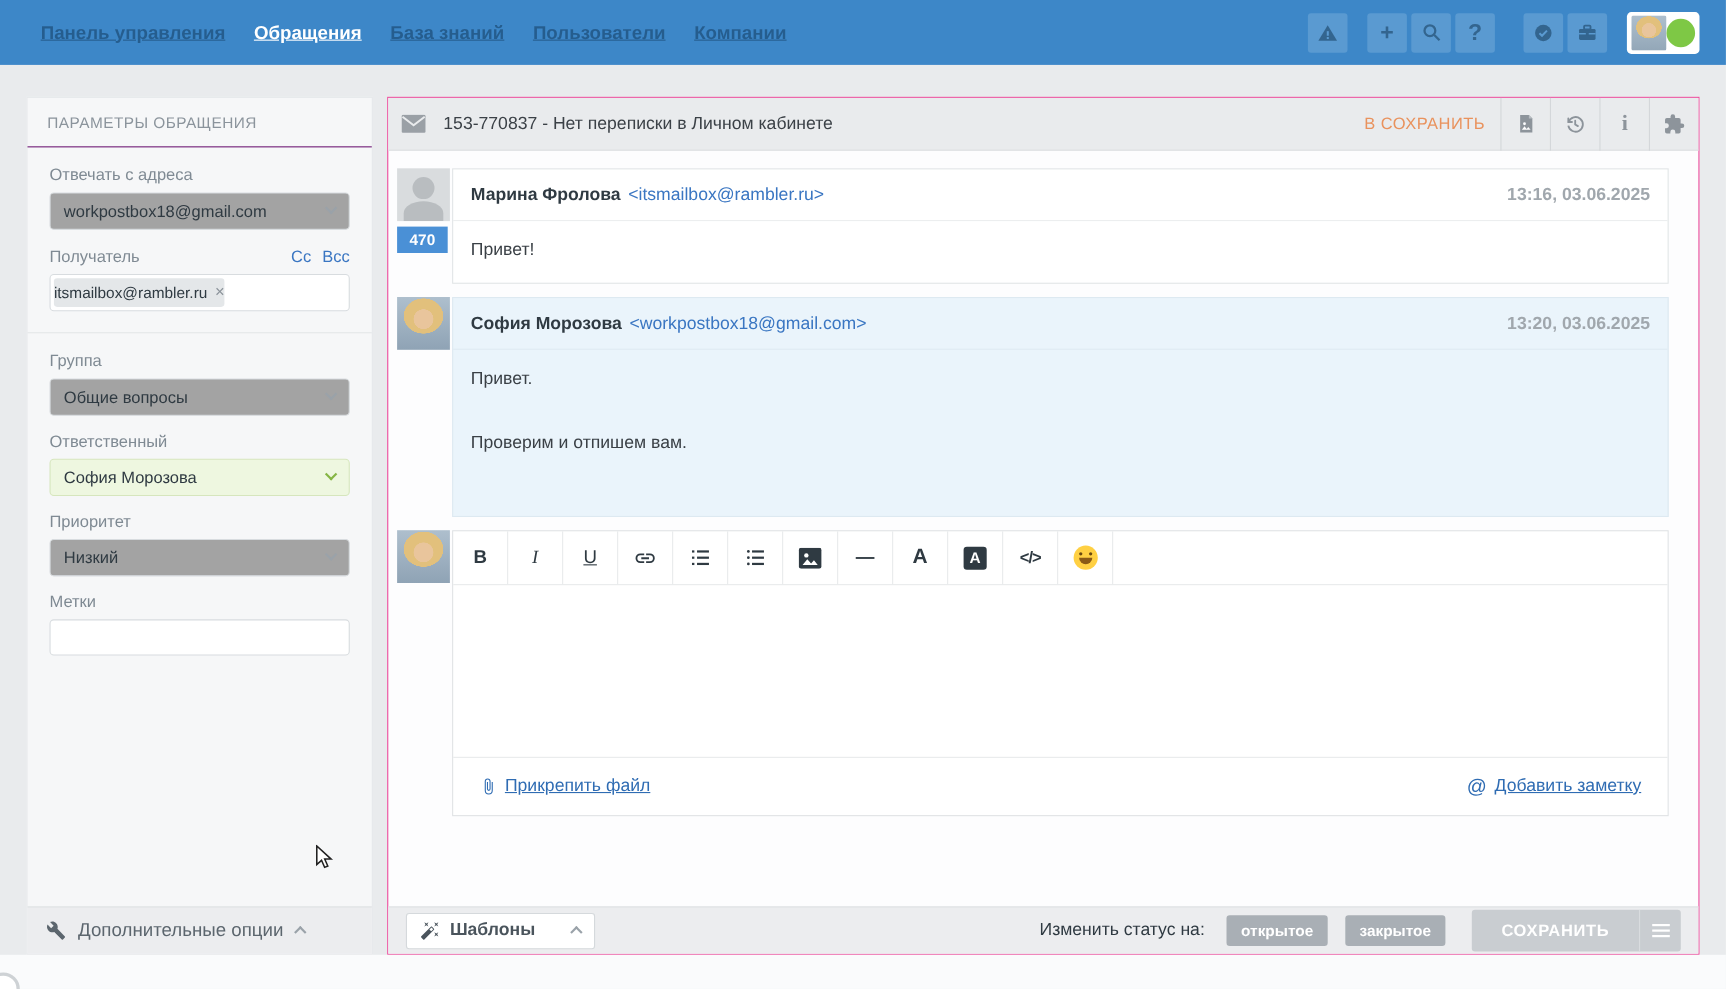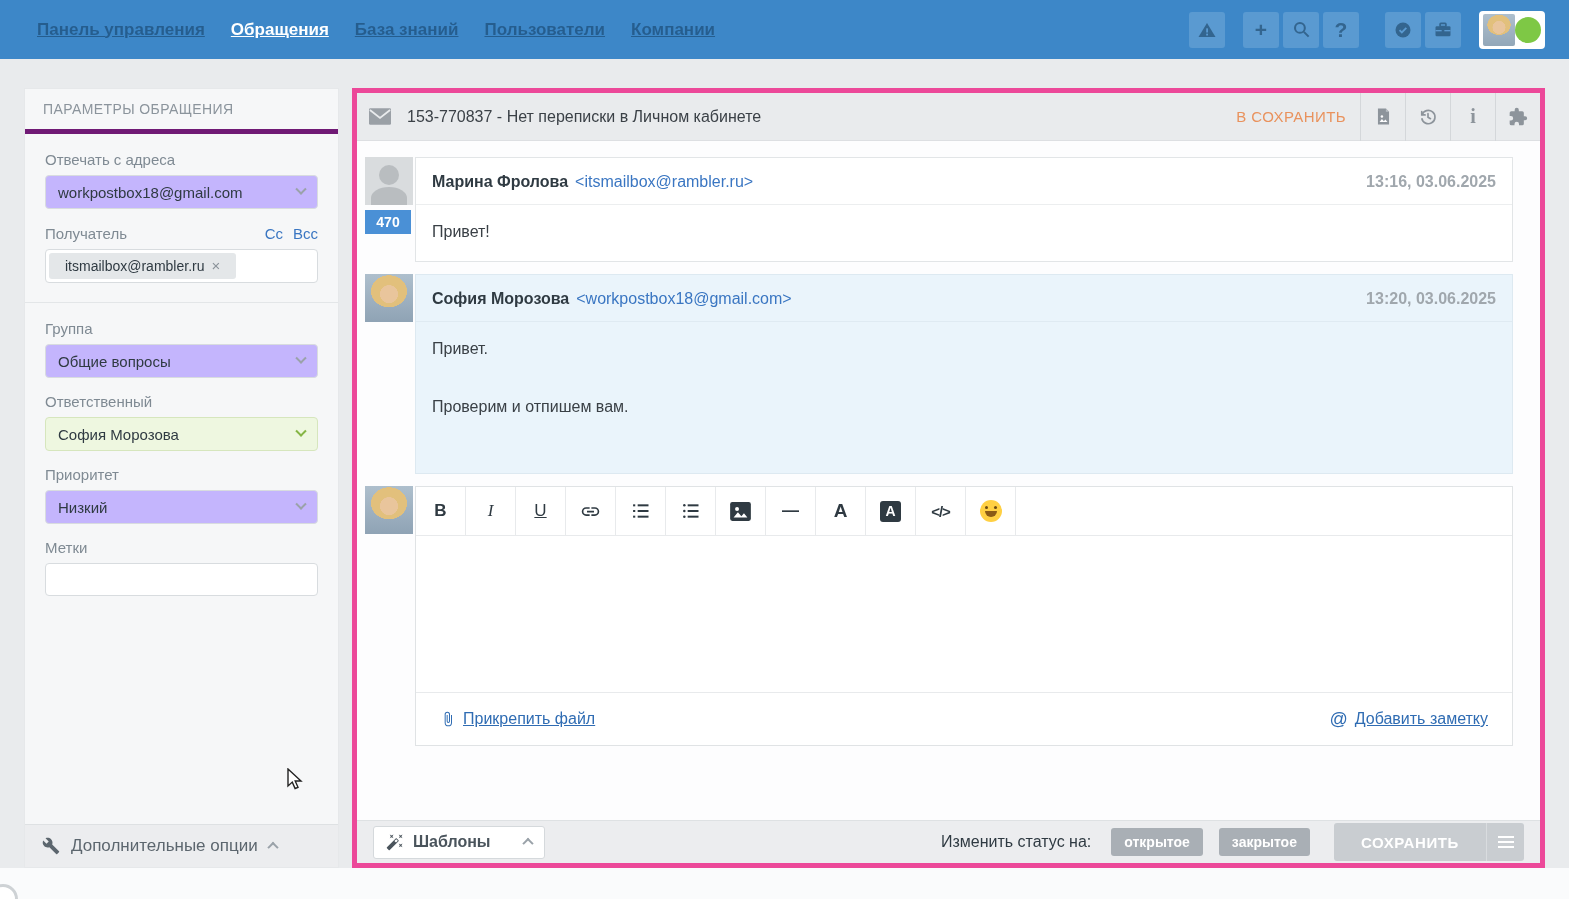--- a/index.html
+++ b/index.html
@@ -18,37 +18,37 @@
   .nav-btn svg { display:block; }
   .gap-lg { width:18px; flex:none; } .gap-sm { width:4px; flex:none; } .gap-xl { width:26px; flex:none; }
   .avatar-box { width:66px; height:38px; background:#fff; border-radius:4px; display:flex; align-items:center; justify-content:space-between; padding:3px 4px; }
   .avatar-photo { width:32px; height:32px; border-radius:2px;
     background: radial-gradient(circle at 50% 42%, #e9c59c 0 26%, transparent 27%),
                 radial-gradient(ellipse 60% 52% at 50% 34%, #e2c07c 0 60%, transparent 61%),
                 linear-gradient(#aebfcd, #93a7b8); }
   .status-dot { width:26px; height:26px; border-radius:50%; background:#7ec845; }
   
   .sidebar { position:absolute; left:24px; top:88px; width:315px; height:780px; background:#f6f7f8; border:1px solid #e6e8ea; }
-  .main { position:absolute; left:352px; top:88px; width:1193px; height:780px; background:#fdfdfe; border:5px solid #ec4899; display:flex; flex-direction:column; }
+  .main { position:absolute; left:352px; top:88px; width:1193px; height:780px; background:#fdfdfe; border:1px solid #ec4899; display:flex; flex-direction:column; }
   .bottom-strip { position:absolute; left:0; top:868px; width:100%; height:31px; background:#fafbfc; }
   
-  .sb-header { height:45px; display:flex; align-items:center; padding-left:18px; font-size:14px; letter-spacing:.4px; color:#8b949c; border-bottom:5px solid #701a75; }
+  .sb-header { height:45px; display:flex; align-items:center; padding-left:18px; font-size:14px; letter-spacing:.4px; color:#8b949c; border-bottom:1px solid #701a75; }
   .sb-body { padding:17px 20px 0 20px; }
   .f-label { font-size:15px; color:#7f8a93; margin-bottom:7px; }
   .f-row { display:flex; align-items:baseline; justify-content:space-between; margin-bottom:7px; }
   .f-row .f-label { margin-bottom:0; }
   .cc-bcc { font-size:15px; color:#3a76c2; display:flex; gap:10px; }
   .cc-bcc span { cursor:pointer; }
-  .selectbox { height:34px; background:#c4b5fd; border:1px solid #d8dcdf; border-radius:4px; display:flex; align-items:center; justify-content:space-between; padding:0 12px; font-size:15px; color:#2f3a42; cursor:pointer; }
+  .selectbox { height:34px; background:#a3a3a3; border:1px solid #d8dcdf; border-radius:4px; display:flex; align-items:center; justify-content:space-between; padding:0 12px; font-size:15px; color:#2f3a42; cursor:pointer; }
   .selectbox.green { background:#eef7e0; border-color:#d6e6bd; }
   .chev { width:8px; height:8px; border-right:2px solid #9aa2a9; border-bottom:2px solid #9aa2a9; transform:rotate(45deg) translate(-2px,-2px); flex:none; }
   .chev.green { border-color:#85b544; }
   .chev-up { width:8px; height:8px; border-right:2px solid #9aa2a9; border-bottom:2px solid #9aa2a9; transform:rotate(-135deg) translate(-1px,-1px); flex:none; }
   .taginput { min-height:34px; background:#fff; border:1px solid #d8dcdf; border-radius:4px; display:flex; align-items:center; padding:3px; }
-  .tag { background:#e4e7e9; border-radius:3px; padding:5px 16px; font-size:14px; color:#2f3a42; display:flex; align-items:center; gap:7px; }
+  .tag { background:#e4e7e9; border-radius:3px; padding:5px 0; font-size:14px; color:#2f3a42; display:flex; align-items:center; gap:7px; }
   .tag-x { color:#8a9299; font-size:15px; line-height:10px; cursor:pointer; }
   .sb-divider { border-top:1px solid #e3e6e8; margin:19px -20px 17px -20px; }
   .empty-input { height:33px; background:#fff; border:1px solid #d8dcdf; border-radius:4px; width:100%; outline:none; padding:0 10px; font-size:15px; font-family:inherit; }
   .mb16 { margin-bottom:16px; } .mb15 { margin-bottom:15px; }
   .sb-footer { position:absolute; bottom:0; left:0; width:100%; height:43px; background:#ecedef; border-top:1px solid #dee1e3; display:flex; align-items:center; gap:11px; padding:0 17px; cursor:pointer; }
   .sb-footer-label { font-size:17px; color:#5c666e; }
   
   .ticket-header { height:48px; background:#e9ebed; border-bottom:1px solid #dddfe2; display:flex; align-items:center; flex:none; }
   .th-envelope { margin:0 16px 0 12px; display:flex; }
   .th-title { font-size:16px; color:#3b4147; }

